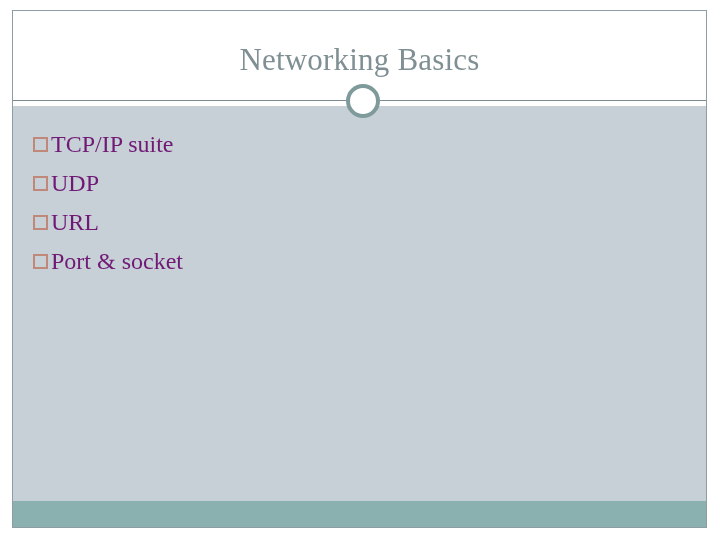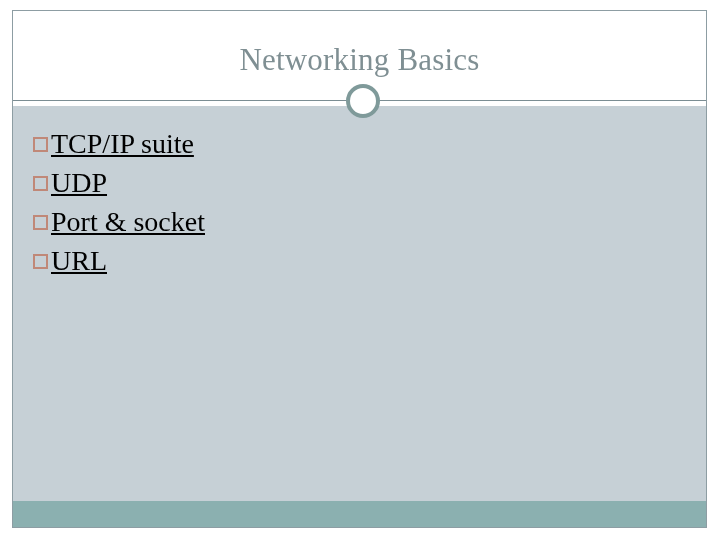--- a/index.html
+++ b/index.html
@@ -119,24 +119,23 @@
     width: 15px;
     height: 15px;
     box-sizing: border-box;
     border: 2px solid #c08878;
     background: transparent;
     margin-top: 9px;
     margin-right: 3px;
   }
   .bullet-text {
     flex: 0 0 auto;
-    font-size: 28px;
+    font-size: 24px;
     line-height: 32px;
-    color: #000000;
-    text-decoration: underline;
+    color: #701a75;
   }
 </style>
 </head>
 <body>
 
 <div id="slide">
 
   <div id="slide-frame">
 
     <div id="header-band"></div>
@@ -162,24 +161,24 @@
         <span class="bullet-text">TCP/IP suite</span>
       </div>
 
       <div class="bullet-row">
         <span class="bullet-marker"></span>
         <span class="bullet-text">UDP</span>
       </div>
 
       <div class="bullet-row">
         <span class="bullet-marker"></span>
-        <span class="bullet-text">Port &amp; socket</span>
+        <span class="bullet-text">URL</span>
       </div>
 
       <div class="bullet-row">
         <span class="bullet-marker"></span>
-        <span class="bullet-text">URL</span>
+        <span class="bullet-text">Port &amp; socket</span>
       </div>
 
     </div>
 
   </div>
 </div>
 
 </body></html>

